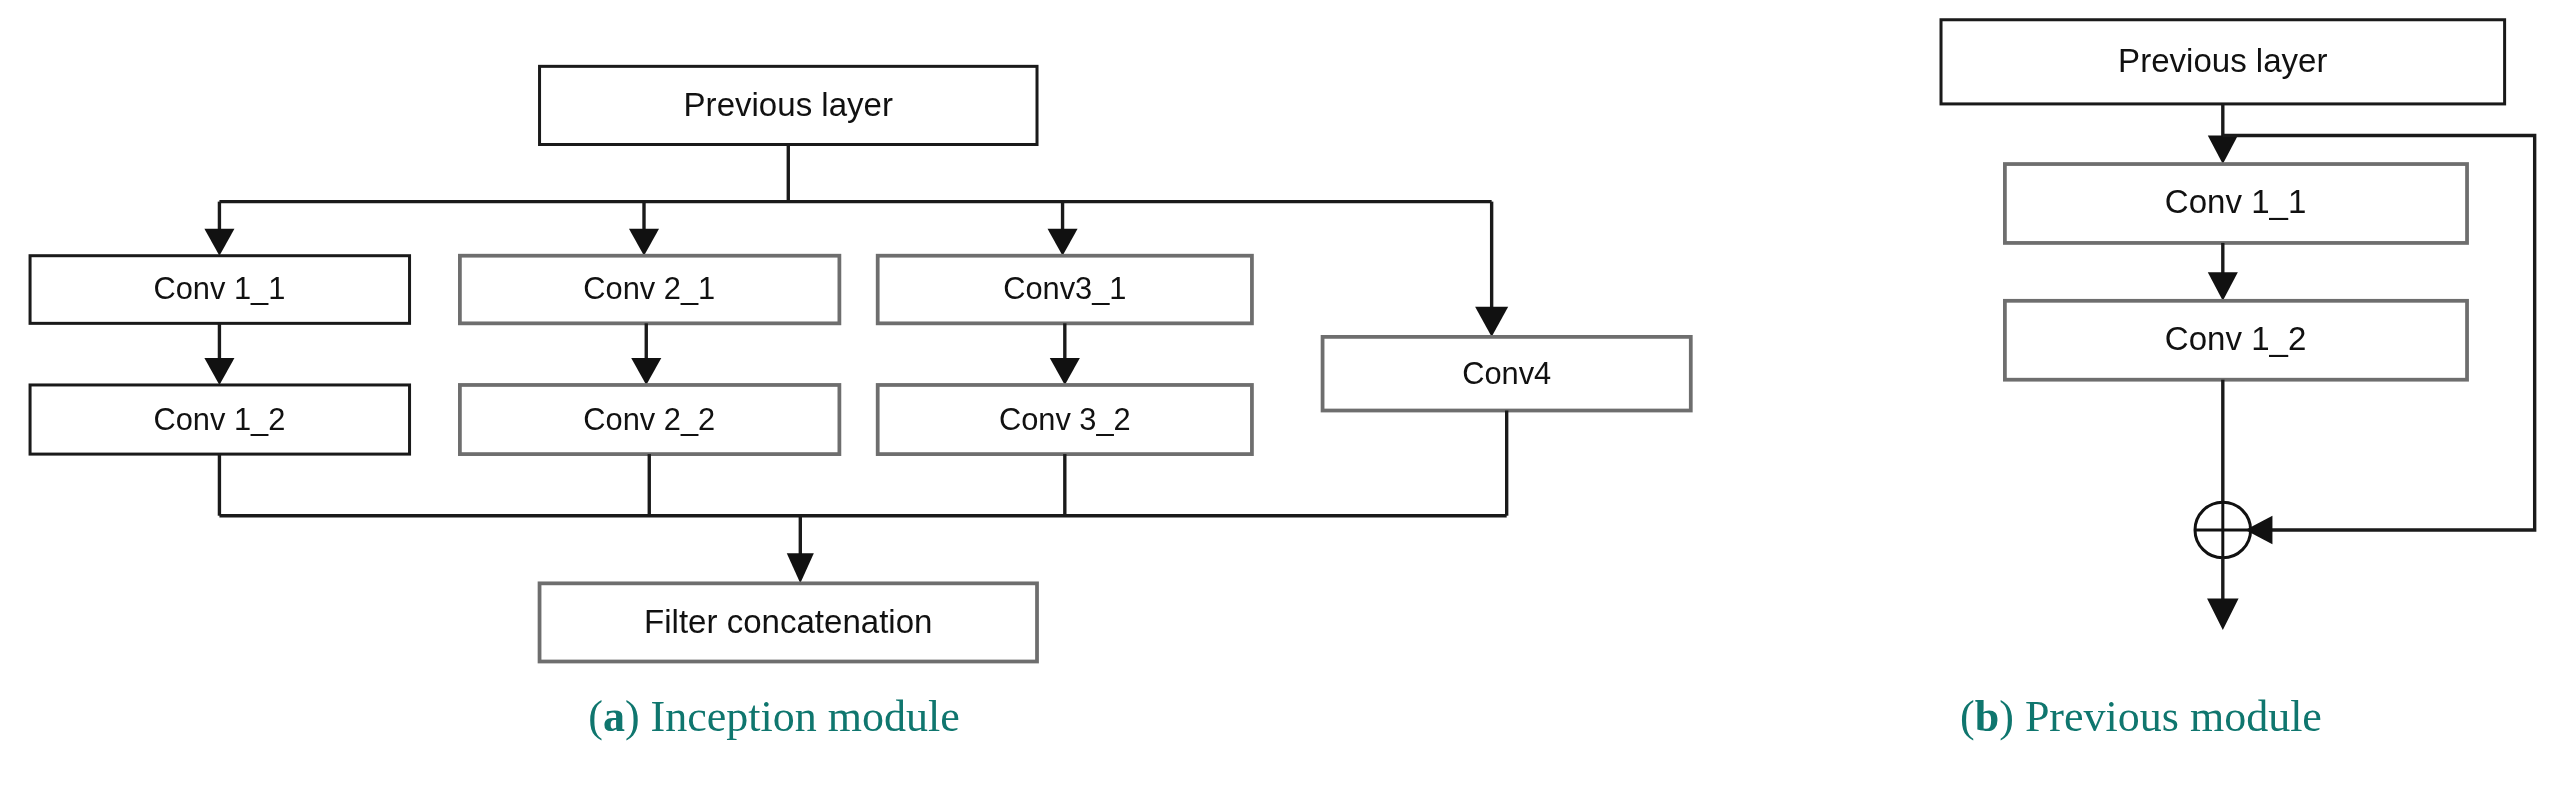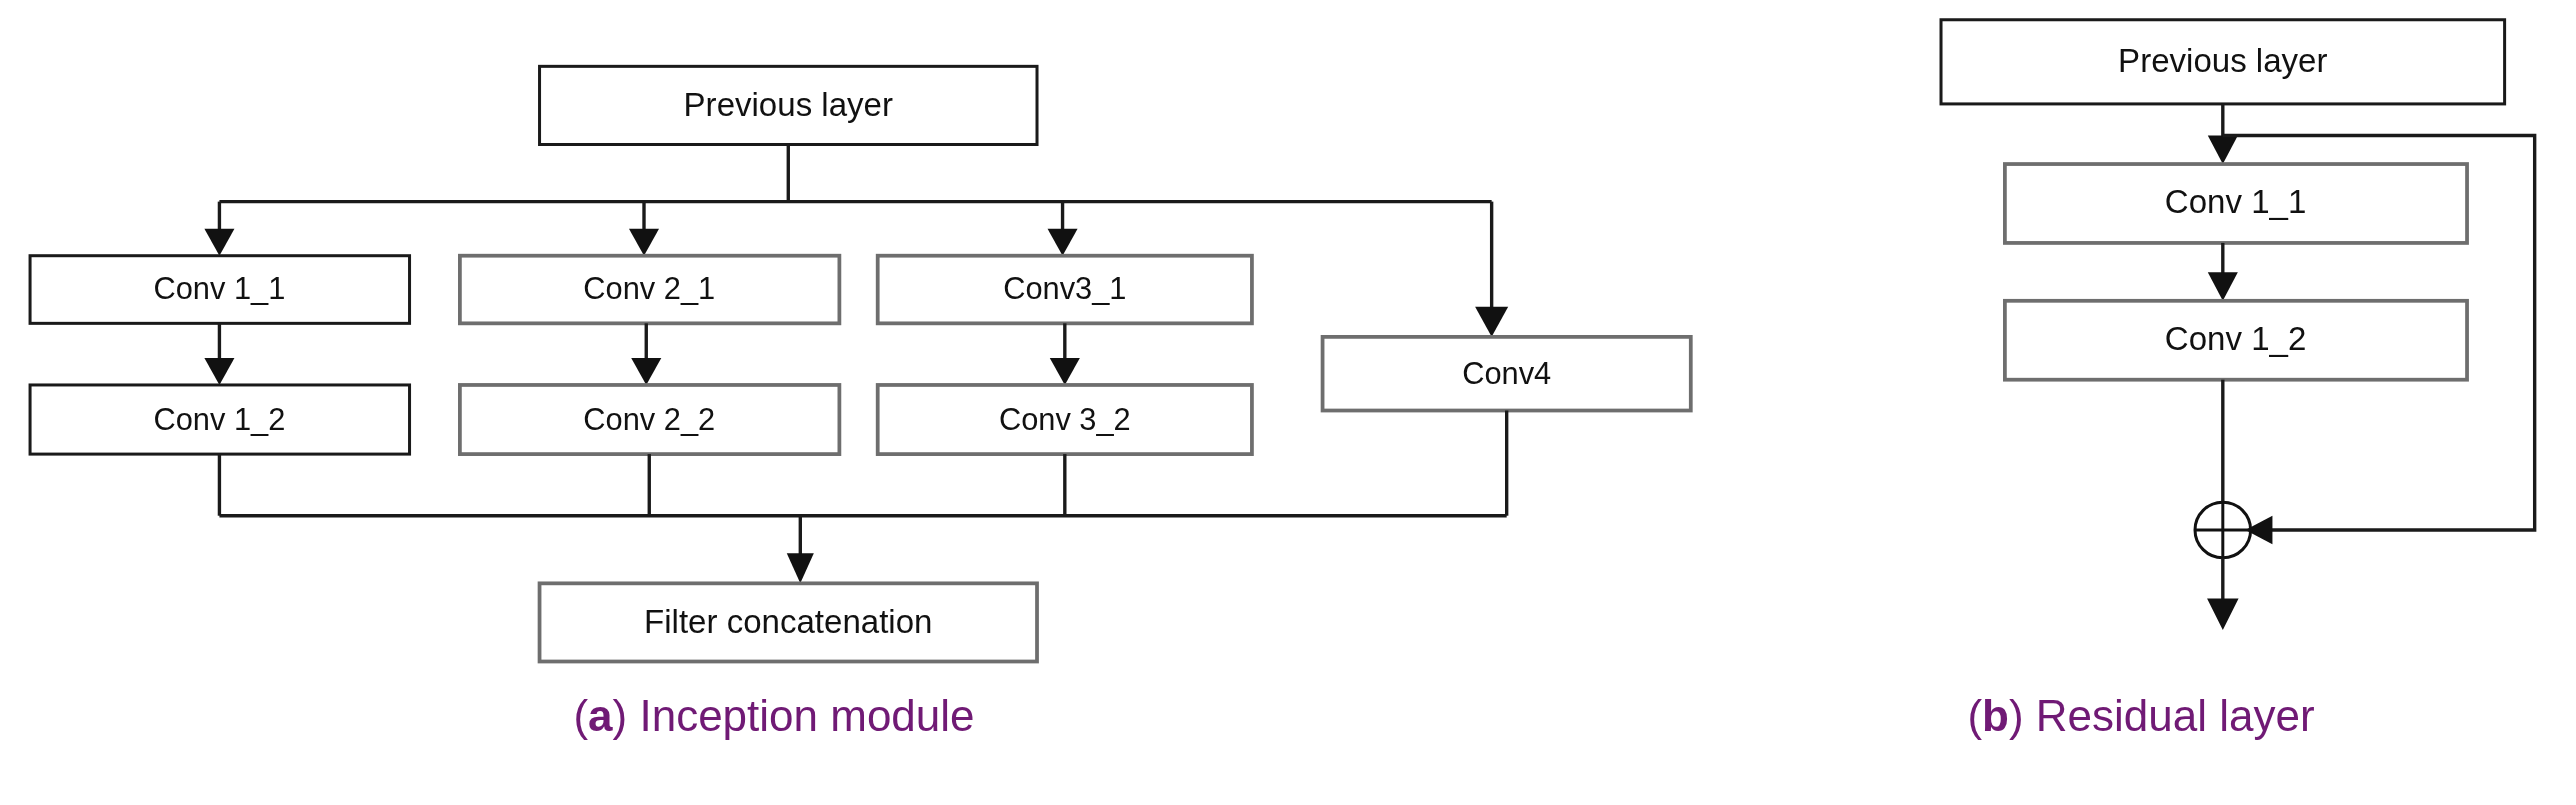--- a/index.html
+++ b/index.html
@@ -64,23 +64,23 @@
     fill: none;
     stroke: #111111;
     stroke-width: 4;
   }
   .adder-cross {
     stroke: #111111;
     stroke-width: 4;
   }
   .caption {
     position: absolute;
-    font-family: Liberation Sans, sans-serif;
+    font-family: Liberation Serif, serif;
     font-size: 44px;
-    color: #701a75;
+    color: #0f766e;
     white-space: nowrap;
   }
   .caption .cap-letter {
     font-weight: bold;
   }
   #caption-a {
     left: 0px;
     top: 691px;
     width: 1548px;
     text-align: center;
@@ -226,17 +226,17 @@
 
     </g>
 
   </svg>
 
   <div class="caption" id="caption-a">
     <span>(<span class="cap-letter">a</span></span><span>) Inception module</span>
   </div>
 
   <div class="caption" id="caption-b">
-    <span>(<span class="cap-letter">b</span></span><span>) Residual layer</span>
+    <span>(<span class="cap-letter">b</span></span><span>) Previous module</span>
   </div>
 
 </div>
 
 
 </body></html>

